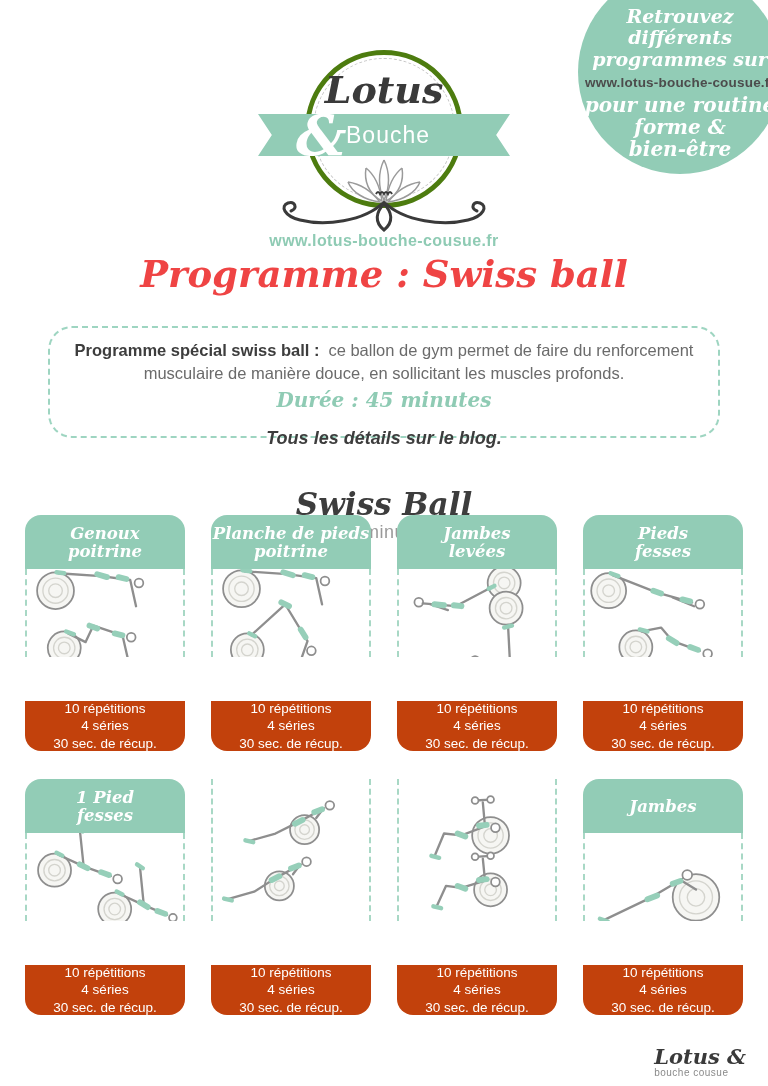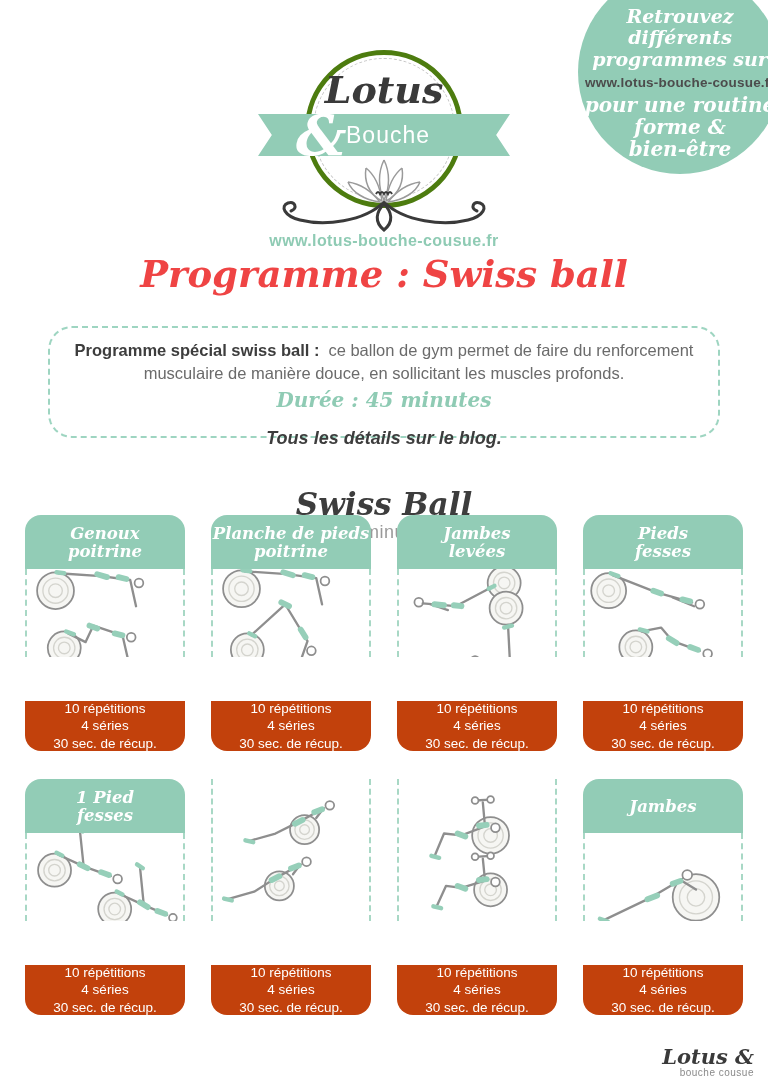--- a/index.html
+++ b/index.html
@@ -68,21 +68,21 @@
   
   svg .ln{stroke:#8e8e8e;stroke-width:2.4;fill:none;stroke-linecap:round;stroke-linejoin:round;}
   svg .mn{stroke:#96cfb9;stroke-width:6;fill:none;stroke-linecap:round;}
   svg .mn2{stroke:#96cfb9;stroke-width:4.5;fill:none;stroke-linecap:round;}
   svg .hd{fill:#fff;stroke:#8e8e8e;stroke-width:1.8;}
   svg .bl{fill:#f6f6f3;stroke:#8e8e8e;stroke-width:1.8;}
   svg .bi{fill:none;stroke:#d4d4ce;stroke-width:1.4;}
   svg .db{fill:#fff;stroke:#8e8e8e;stroke-width:1.8;}
 
   
-  .foot-brand{position:absolute;right:14px;bottom:8px;text-align:right;}
+  .foot-brand{position:absolute;right:22px;bottom:8px;text-align:left;}
   .foot-brand .fb1{font:italic 700 21px "DejaVu Serif",serif;color:#3a3a3a;line-height:1;}
   .foot-brand .fb2{font:400 10px "Liberation Sans",sans-serif;color:#8a8a8a;letter-spacing:.5px;}
 </style>
 </head>
 <body>
 
 <div class="page">
 
   <div class="badge">
     <div class="b1">Retrouvez

